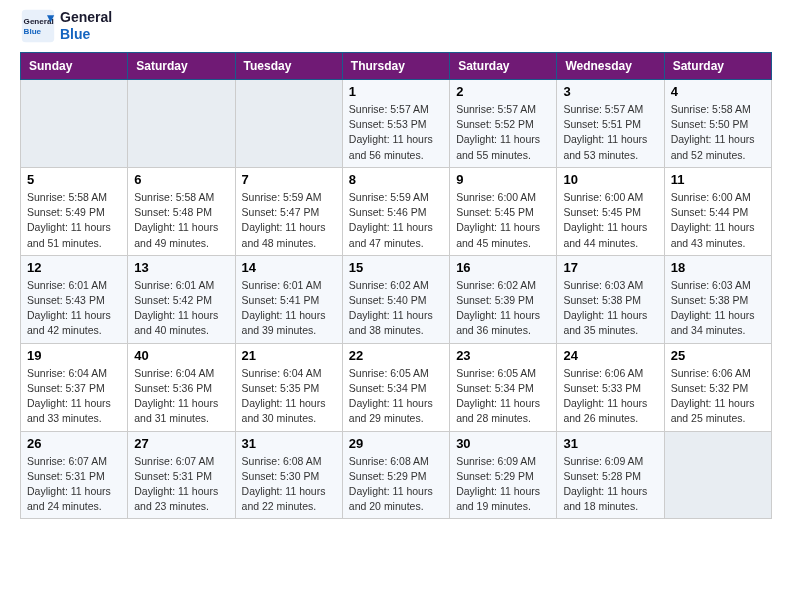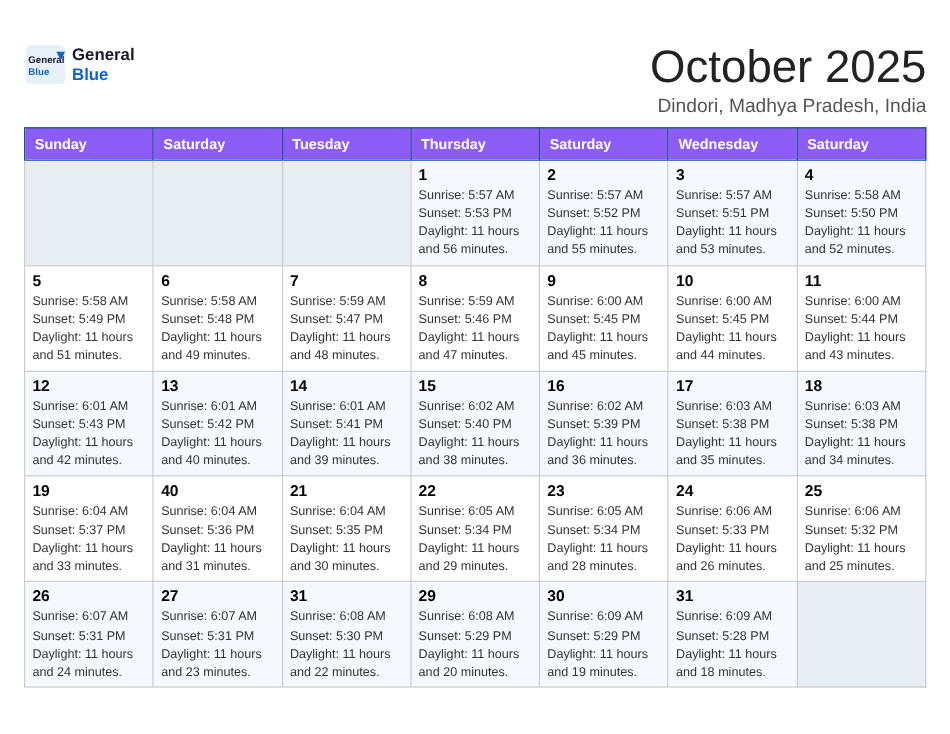--- a/index.html
+++ b/index.html
@@ -5,21 +5,20 @@
     * { box-sizing: border-box; margin: 0; padding: 0; }
     body {
       font-family: Arial, sans-serif;
       background: #fff;
       width: 792px;
       min-height: 612px;
     }
     .page {
       width: 792px;
       padding: 8px 20px 10px 20px;
-      margin-top: 28px;
     }
     .header-top {
       display: flex;
       align-items: flex-start;
       justify-content: space-between;
       margin-bottom: 4px;
     }
     .logo-area {
       display: flex;
       align-items: center;
@@ -43,21 +42,21 @@
       color: #555;
       margin-top: 2px;
     }
     .calendar {
       width: 100%;
       border-collapse: collapse;
       margin-top: 8px;
       font-size: 11px;
     }
     .calendar th {
-      background: #8b5cf6;
+      background: #701a75;
       color: #fff;
       text-align: left;
       padding: 6px 8px;
       font-size: 12px;
       font-weight: bold;
     }
     .calendar td {
       border: 1px solid #ccc;
       vertical-align: top;
       padding: 4px 6px;
@@ -100,24 +99,20 @@
         <rect x="2" y="2" width="36" height="36" rx="4" fill="#e8f0fa"></rect>
         <text x="4" y="18" font-family="Arial" font-weight="bold" font-size="9" fill="#1a1a2e">General</text>
         <text x="4" y="29" font-family="Arial" font-weight="bold" font-size="9" fill="#1565c0">Blue</text>
         <polygon points="30,8 38,8 34,16" fill="#1565c0"></polygon>
       </svg>
       <div>
         <div style="font-size:14px;font-weight:bold;color:#1a1a2e;line-height:1.2;">General</div>
         <div style="font-size:14px;font-weight:bold;color:#1565c0;line-height:1.2;">Blue</div>
       </div>
     </div>
-    <div class="title-area">
-      <div class="month-title">October 2025</div>
-      <div class="location-title">Dindori, Madhya Pradesh, India</div>
-    </div>
   </div>
 
   <table class="calendar">
     <thead>
       <tr>
       <th>Sunday</th>
           <th>Saturday</th>
           <th>Tuesday</th>
           <th>Thursday</th>
           <th>Saturday</th>

